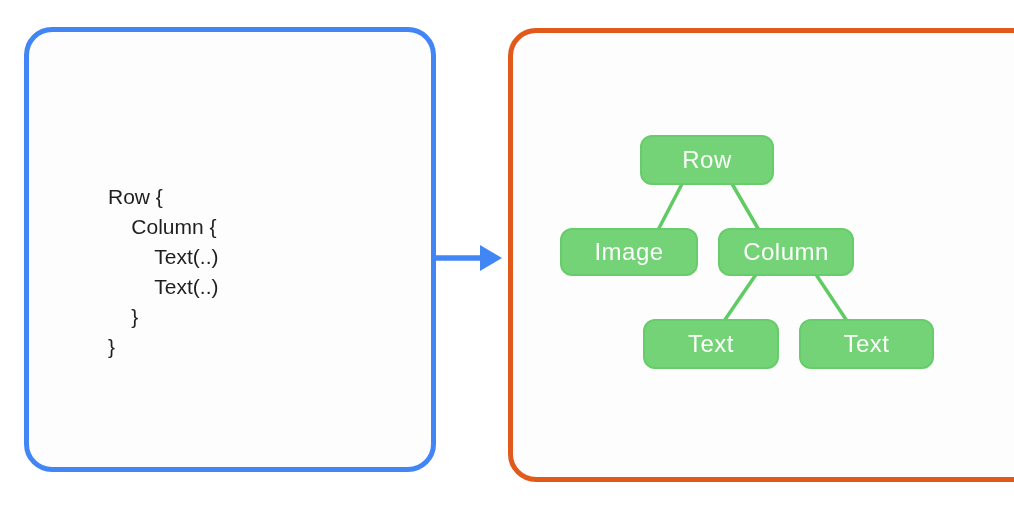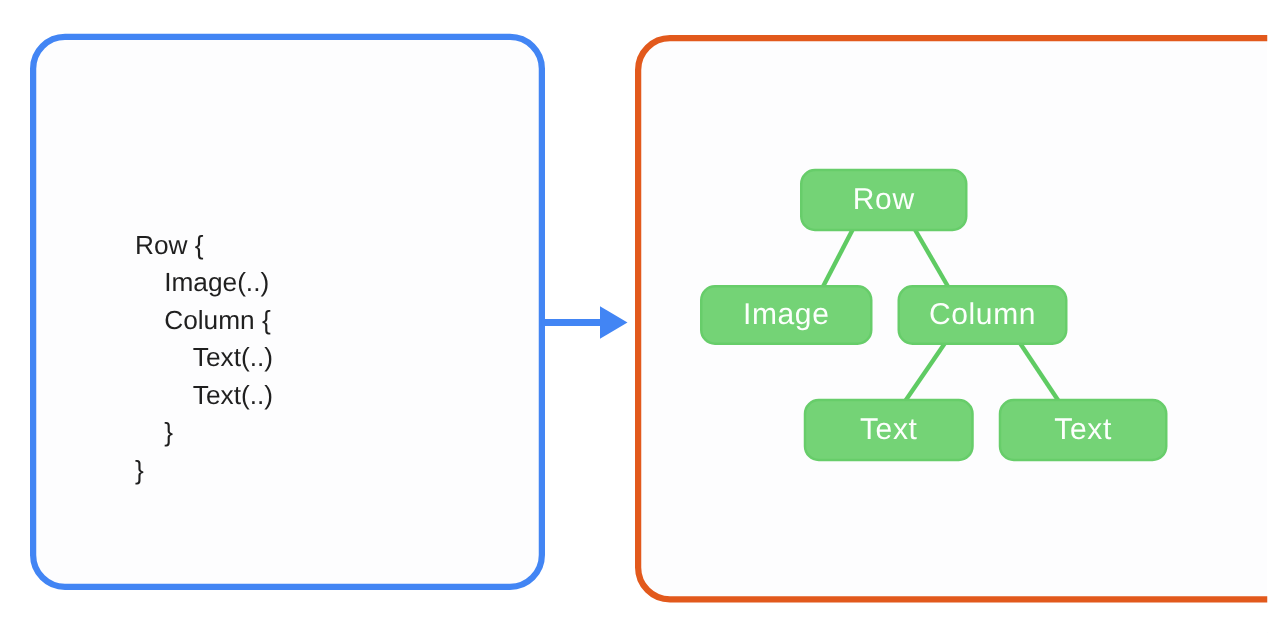--- a/index.html
+++ b/index.html
@@ -91,21 +91,20 @@
   .node-text2  { left: 286px; top: 286px; width: 135px; height: 50px; }
 </style>
 </head>
 <body>
 
 <div class="canvas">
 
   <div class="code-panel">
     <div class="code-block">
       <div class="code-line">Row {</div>
-      <div class="code-line">    Image(..)</div>
       <div class="code-line">    Column {</div>
       <div class="code-line">        Text(..)</div>
       <div class="code-line">        Text(..)</div>
       <div class="code-line">    }</div>
       <div class="code-line">}</div>
     </div>
   </div>
 
   <div class="arrow-wrap">
     <svg width="74" height="36" viewBox="0 0 74 36">

